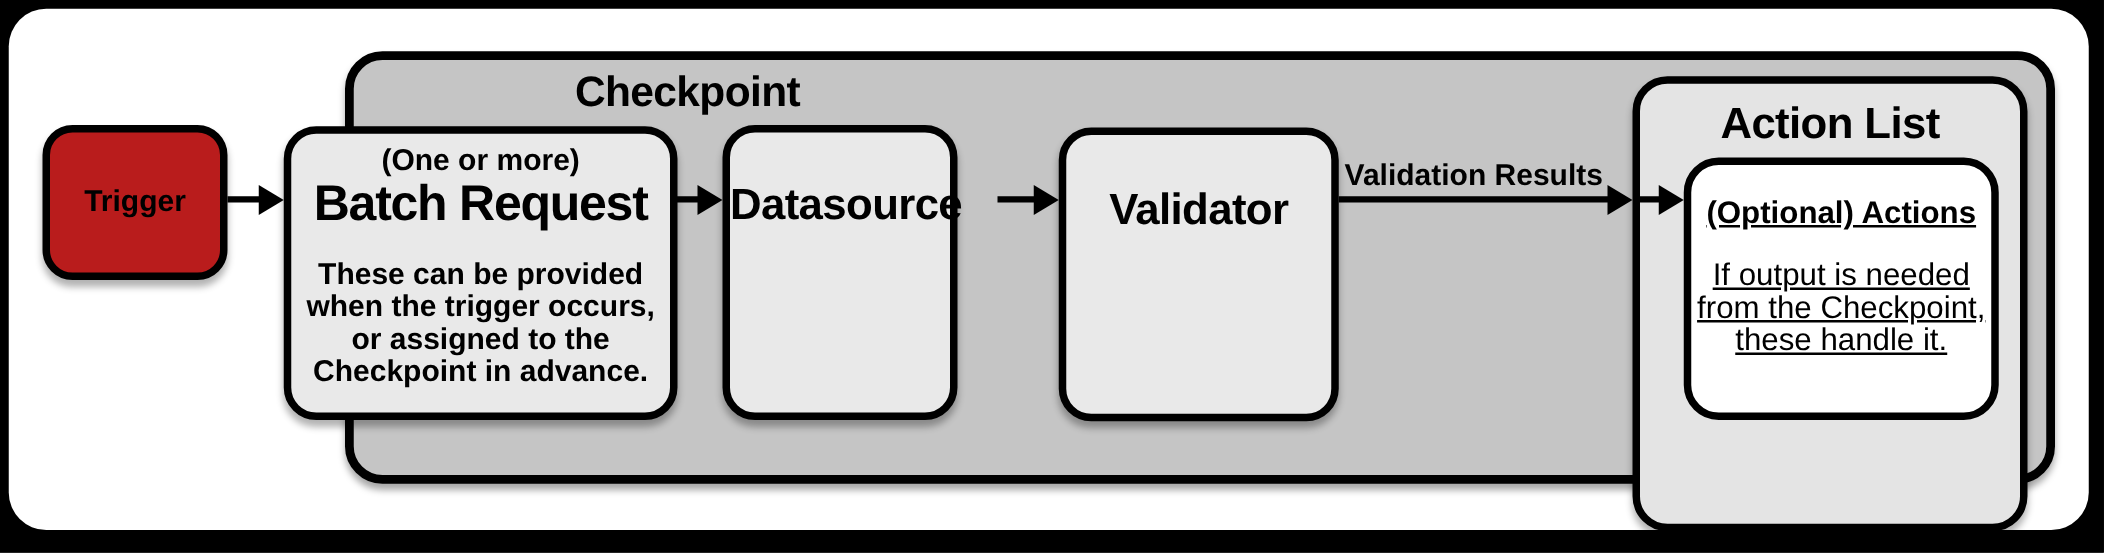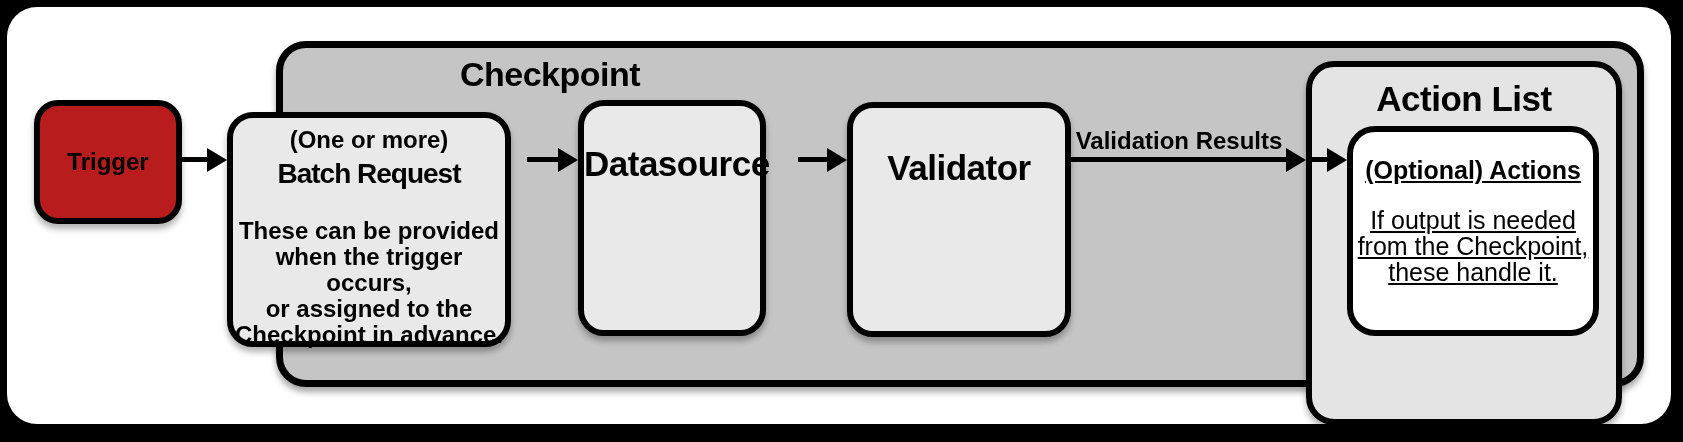--- a/index.html
+++ b/index.html
@@ -13,23 +13,23 @@
       box-sizing:border-box;box-shadow:0 5px 6px rgba(0,0,0,.35);z-index:1;}
   .cp-title{position:absolute;left:393px;top:48px;width:300px;text-align:center;
       font-size:34px;font-weight:700;letter-spacing:-.5px;z-index:5;}
   
   .node{position:absolute;box-sizing:border-box;border:6px solid #000;
         background:#e9e9e9;border-radius:26px;z-index:5;
         box-shadow:0 5px 6px rgba(0,0,0,.3);text-align:center;}
   .trigger{left:27px;top:93px;width:148px;height:124px;background:#b91c1c;
         border-radius:24px;display:flex;align-items:center;justify-content:center;
         font-size:24px;font-weight:700;}
-  .batch{left:220px;top:94px;width:284px;height:235px;margin-top:11px;}
+  .batch{left:220px;top:94px;width:315px;height:235px;}
   .batch-super{margin-top:8px;font-size:24px;font-weight:700;}
-  .batch-title{font-size:28px;font-weight:700;letter-spacing:-1px;line-height:40px;}
+  .batch-title{font-size:40px;font-weight:700;letter-spacing:-1px;line-height:40px;}
   .batch-body{margin-top:24px;font-size:24px;font-weight:700;line-height:26px;white-space:pre-line;}
   .datasource{left:571px;top:93px;width:188px;height:236px;padding-top:38px;
         font-size:35px;font-weight:700;letter-spacing:-.5px;}
   .validator{left:840px;top:95px;width:224px;height:235px;padding-top:40px;
         font-size:35px;font-weight:700;letter-spacing:-.5px;}
   
   .al{position:absolute;left:1299px;top:54px;width:316px;height:364px;
       background:#e4e4e4;border:6px solid #000;border-radius:28px;
       box-sizing:border-box;box-shadow:0 5px 6px rgba(0,0,0,.3);z-index:4;}
   .al-title{margin-top:12px;text-align:center;font-size:35px;font-weight:700;letter-spacing:-.5px;}

